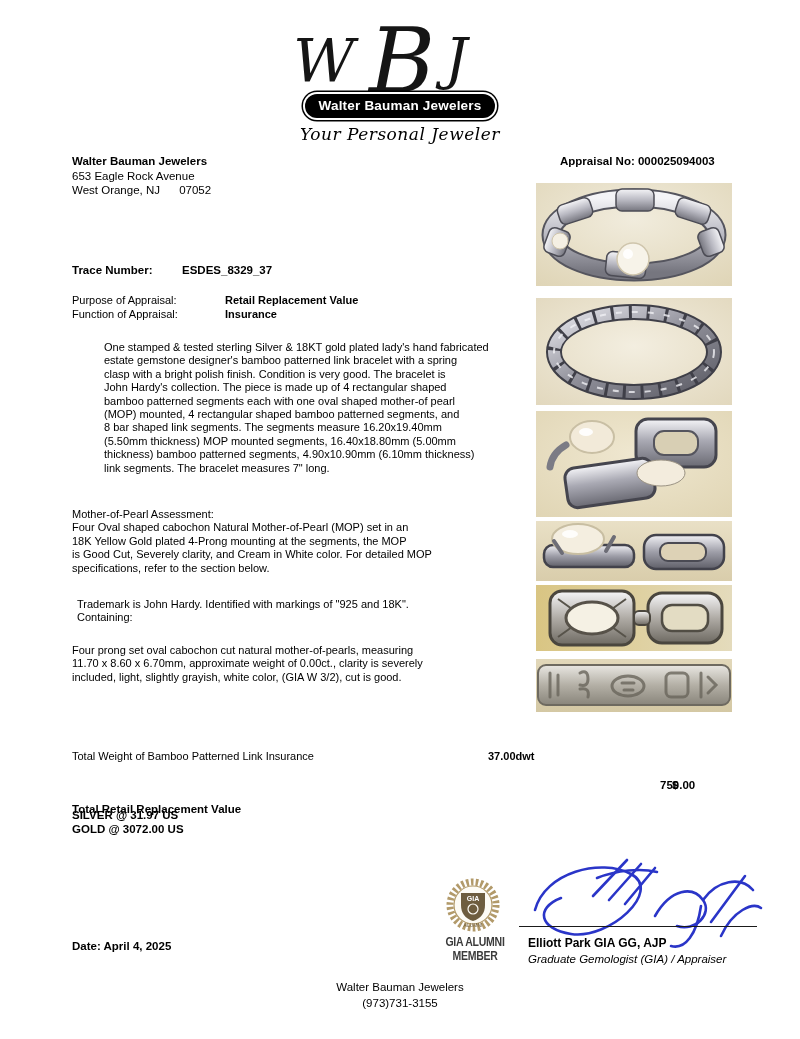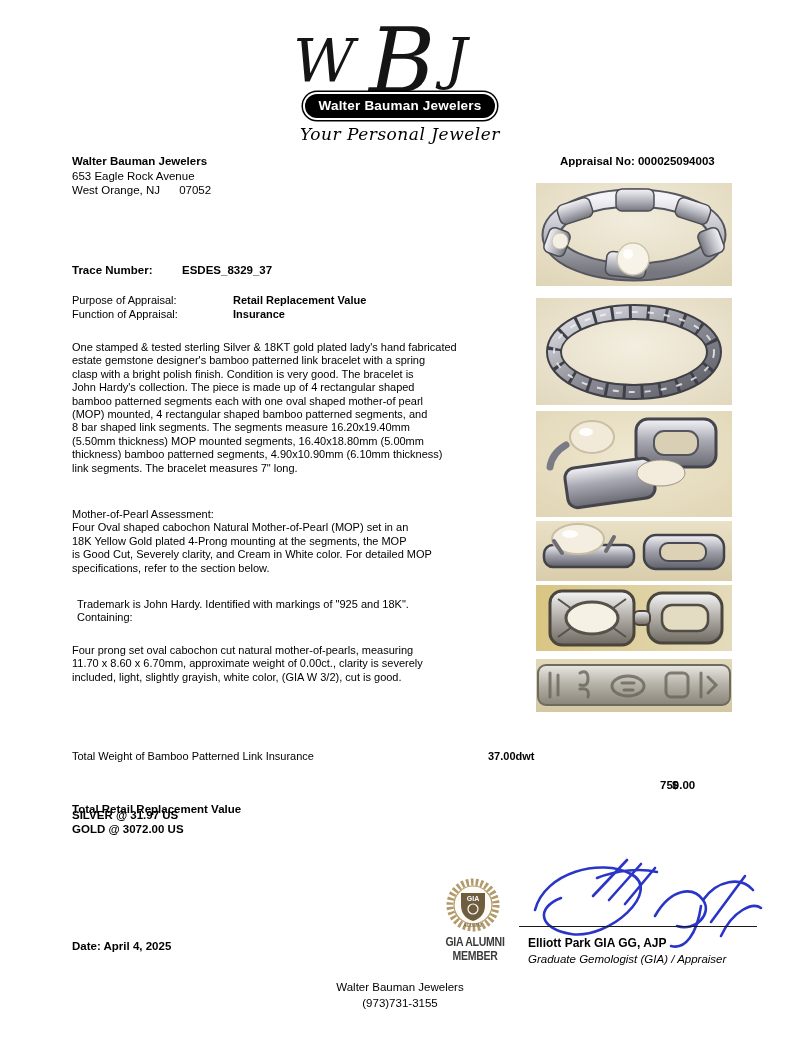--- a/index.html
+++ b/index.html
@@ -26,21 +26,21 @@
 
   
   .photos{left:536px;top:183px;width:196px;}
   .photo{width:196px;overflow:hidden;margin:0;}
   .photo svg{display:block;}
 
   
   .row{display:flex;}
   .trace-row{left:72px;top:264px;font-size:11.5px;}
   .trace-row .lab{width:110px;}
-  .pf-row{left:72px;font-size:11px;gap:8px;}
+  .pf-row{left:72px;font-size:11px;}
   .pf-row .lab{width:153px;}
   .para{left:72px;width:475px;}
   .indent{padding-left:5px;}
 
   
   .tot-weight-label{left:72px;top:750px;font-size:11px;}
   .tot-weight-value{left:488px;top:750px;font-size:11px;}
   .tot-retail-label{left:72px;top:779px;font-size:11.5px;margin-top:24px;}
   .tot-currency{left:672px;top:779px;font-size:11.5px;}
   .tot-retail-value{left:660px;top:779px;width:90px;font-size:11.5px;}
@@ -238,21 +238,21 @@
   </div>
   <div class="abs row pf-row" style="top:294px;">
     <span class="lab">Purpose of Appraisal:</span>
     <span class="b">Retail Replacement Value</span>
   </div>
   <div class="abs row pf-row" style="top:308px;">
     <span class="lab">Function of Appraisal:</span>
     <span class="b">Insurance</span>
   </div>
 
-  <div class="abs para preline fs11" style="top:341px;">One stamped &amp; tested sterling Silver &amp; 18KT gold plated lady's hand fabricated
+  <div class="abs para preline fs11" style="top:341px;margin-left:32px;">One stamped &amp; tested sterling Silver &amp; 18KT gold plated lady's hand fabricated
 estate gemstone designer's bamboo patterned link bracelet with a spring
 clasp with a bright polish finish. Condition is very good. The bracelet is
 John Hardy's collection. The piece is made up of 4 rectangular shaped
 bamboo patterned segments each with one oval shaped mother-of pearl
 (MOP) mounted, 4 rectangular shaped bamboo patterned segments, and
 8 bar shaped link segments. The segments measure 16.20x19.40mm
 (5.50mm thickness) MOP mounted segments, 16.40x18.80mm (5.00mm
 thickness) bamboo patterned segments, 4.90x10.90mm (6.10mm thickness)
 link segments. The bracelet measures 7" long.</div>
 

